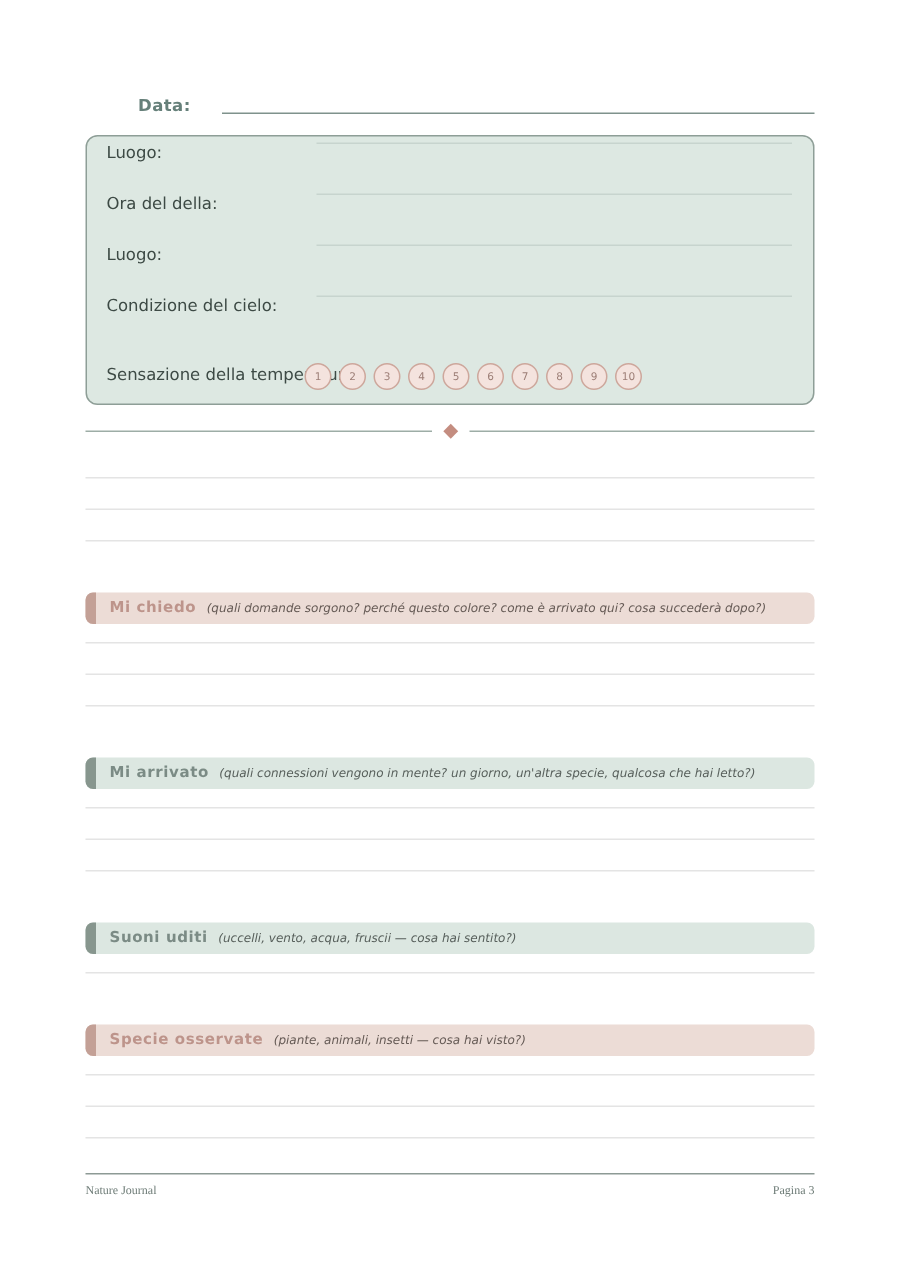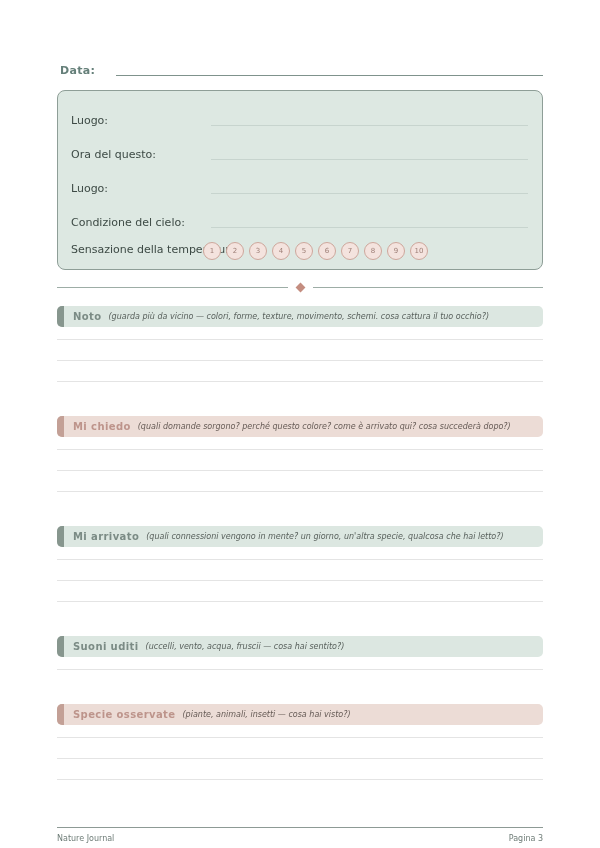--- a/index.html
+++ b/index.html
@@ -6,34 +6,34 @@
   .page{
     position:relative;
     width:600px;height:848px;
     background:#ffffff;
     font-family:"DejaVu Sans","Liberation Sans",sans-serif;
     overflow:hidden;
   }
   .content{position:absolute;left:57px;top:0;width:486px;}
 
   
-  .date-row{margin-top:62px;padding-left:3px;display:flex;align-items:flex-end;height:15px;}
+  .date-row{margin-top:62px;padding-left:3px;display:flex;align-items:flex-end;height:15px;margin-left:32px;}
   .date-label{font-size:11px;font-weight:bold;color:#66807a;letter-spacing:0.3px;}
   .date-line{flex:1;border-bottom:1px solid #7f928c;margin-left:21px;margin-bottom:1px;}
 
   
   .cond-box{
     margin-top:13px;
     height:174px;
     background:#dde8e2;
     border:1px solid #8e9e97;
     border-radius:8px;
     padding:4px 14px 0 13px;
   }
-  .field-row{height:34px;display:flex;align-items:flex-end;}
+  .field-row{height:34px;display:flex;align-items:flex-start;}
   .field-label{width:140px;font-size:11px;color:#3d4a45;padding-bottom:2px;white-space:nowrap;}
   .field-line{flex:1;border-bottom:1px solid #c7d4ce;margin-bottom:3px;}
   .temp-row{height:34px;position:relative;}
   .temp-label{position:absolute;left:0;bottom:9px;font-size:11px;color:#3d4a45;white-space:nowrap;z-index:1;}
   .temp-scale{position:absolute;left:132px;bottom:5px;display:flex;gap:5px;z-index:2;}
   .temp-circle{
     width:16px;height:16px;border-radius:50%;
     background:#f4e3de;border:1px solid #cda79c;
     color:#9c7e76;font-size:7px;
     display:flex;align-items:center;justify-content:center;
@@ -61,43 +61,43 @@
   .section.rose .section-bar{background:#ecdcd6;}
   .section.rose .section-tab{background:#c3a096;}
   .section.rose .section-title{color:#bd948b;}
   .section.rose .section-hint{color:#655a55;}
   .line{height:20px;border-bottom:1px solid #e4e4e4;}
   .line:first-child{height:12px;}
   .section:last-child{margin-bottom:0;}
 
   
   .footer{
-    margin-top:47px;border-top:1px solid #8d9a95;padding-top:6px;
+    margin-top:23px;border-top:1px solid #8d9a95;padding-top:6px;
     display:flex;justify-content:space-between;
-    font-size:8px;color:#6e7c77;
+    font-size:8px;color:#6e7c77;font-family:Liberation Serif, serif;
   }
 </style>
 </head>
 <body>
 
 <div class="page">
   <div class="content">
 
     <div class="date-row">
       <span class="date-label">Data:</span>
       <span class="date-line"></span>
     </div>
 
     <div class="cond-box">
       <div class="field-row">
         <span class="field-label">Luogo:</span>
         <span class="field-line"></span>
       </div>
       <div class="field-row">
-        <span class="field-label">Ora del questo:</span>
+        <span class="field-label">Ora del della:</span>
         <span class="field-line"></span>
       </div>
       <div class="field-row">
         <span class="field-label">Luogo:</span>
         <span class="field-line"></span>
       </div>
       <div class="field-row">
         <span class="field-label">Condizione del cielo:</span>
         <span class="field-line"></span>
       </div>
@@ -120,25 +120,20 @@
 
     <div class="divider">
       <span class="divider-line"></span>
       <span class="divider-diamond"></span>
       <span class="divider-line"></span>
     </div>
 
     <div class="sections">
 
       <div class="section green">
-        <div class="section-bar">
-          <span class="section-tab"></span>
-          <span class="section-title">Noto</span>
-          <span class="section-hint">(guarda più da vicino — colori, forme, texture, movimento, schemi. cosa cattura il tuo occhio?)</span>
-        </div>
         <div class="lines">
           <div class="line"></div>
           <div class="line"></div>
           <div class="line"></div>
         </div>
       </div>
 
       <div class="section rose">
         <div class="section-bar">
           <span class="section-tab"></span>

